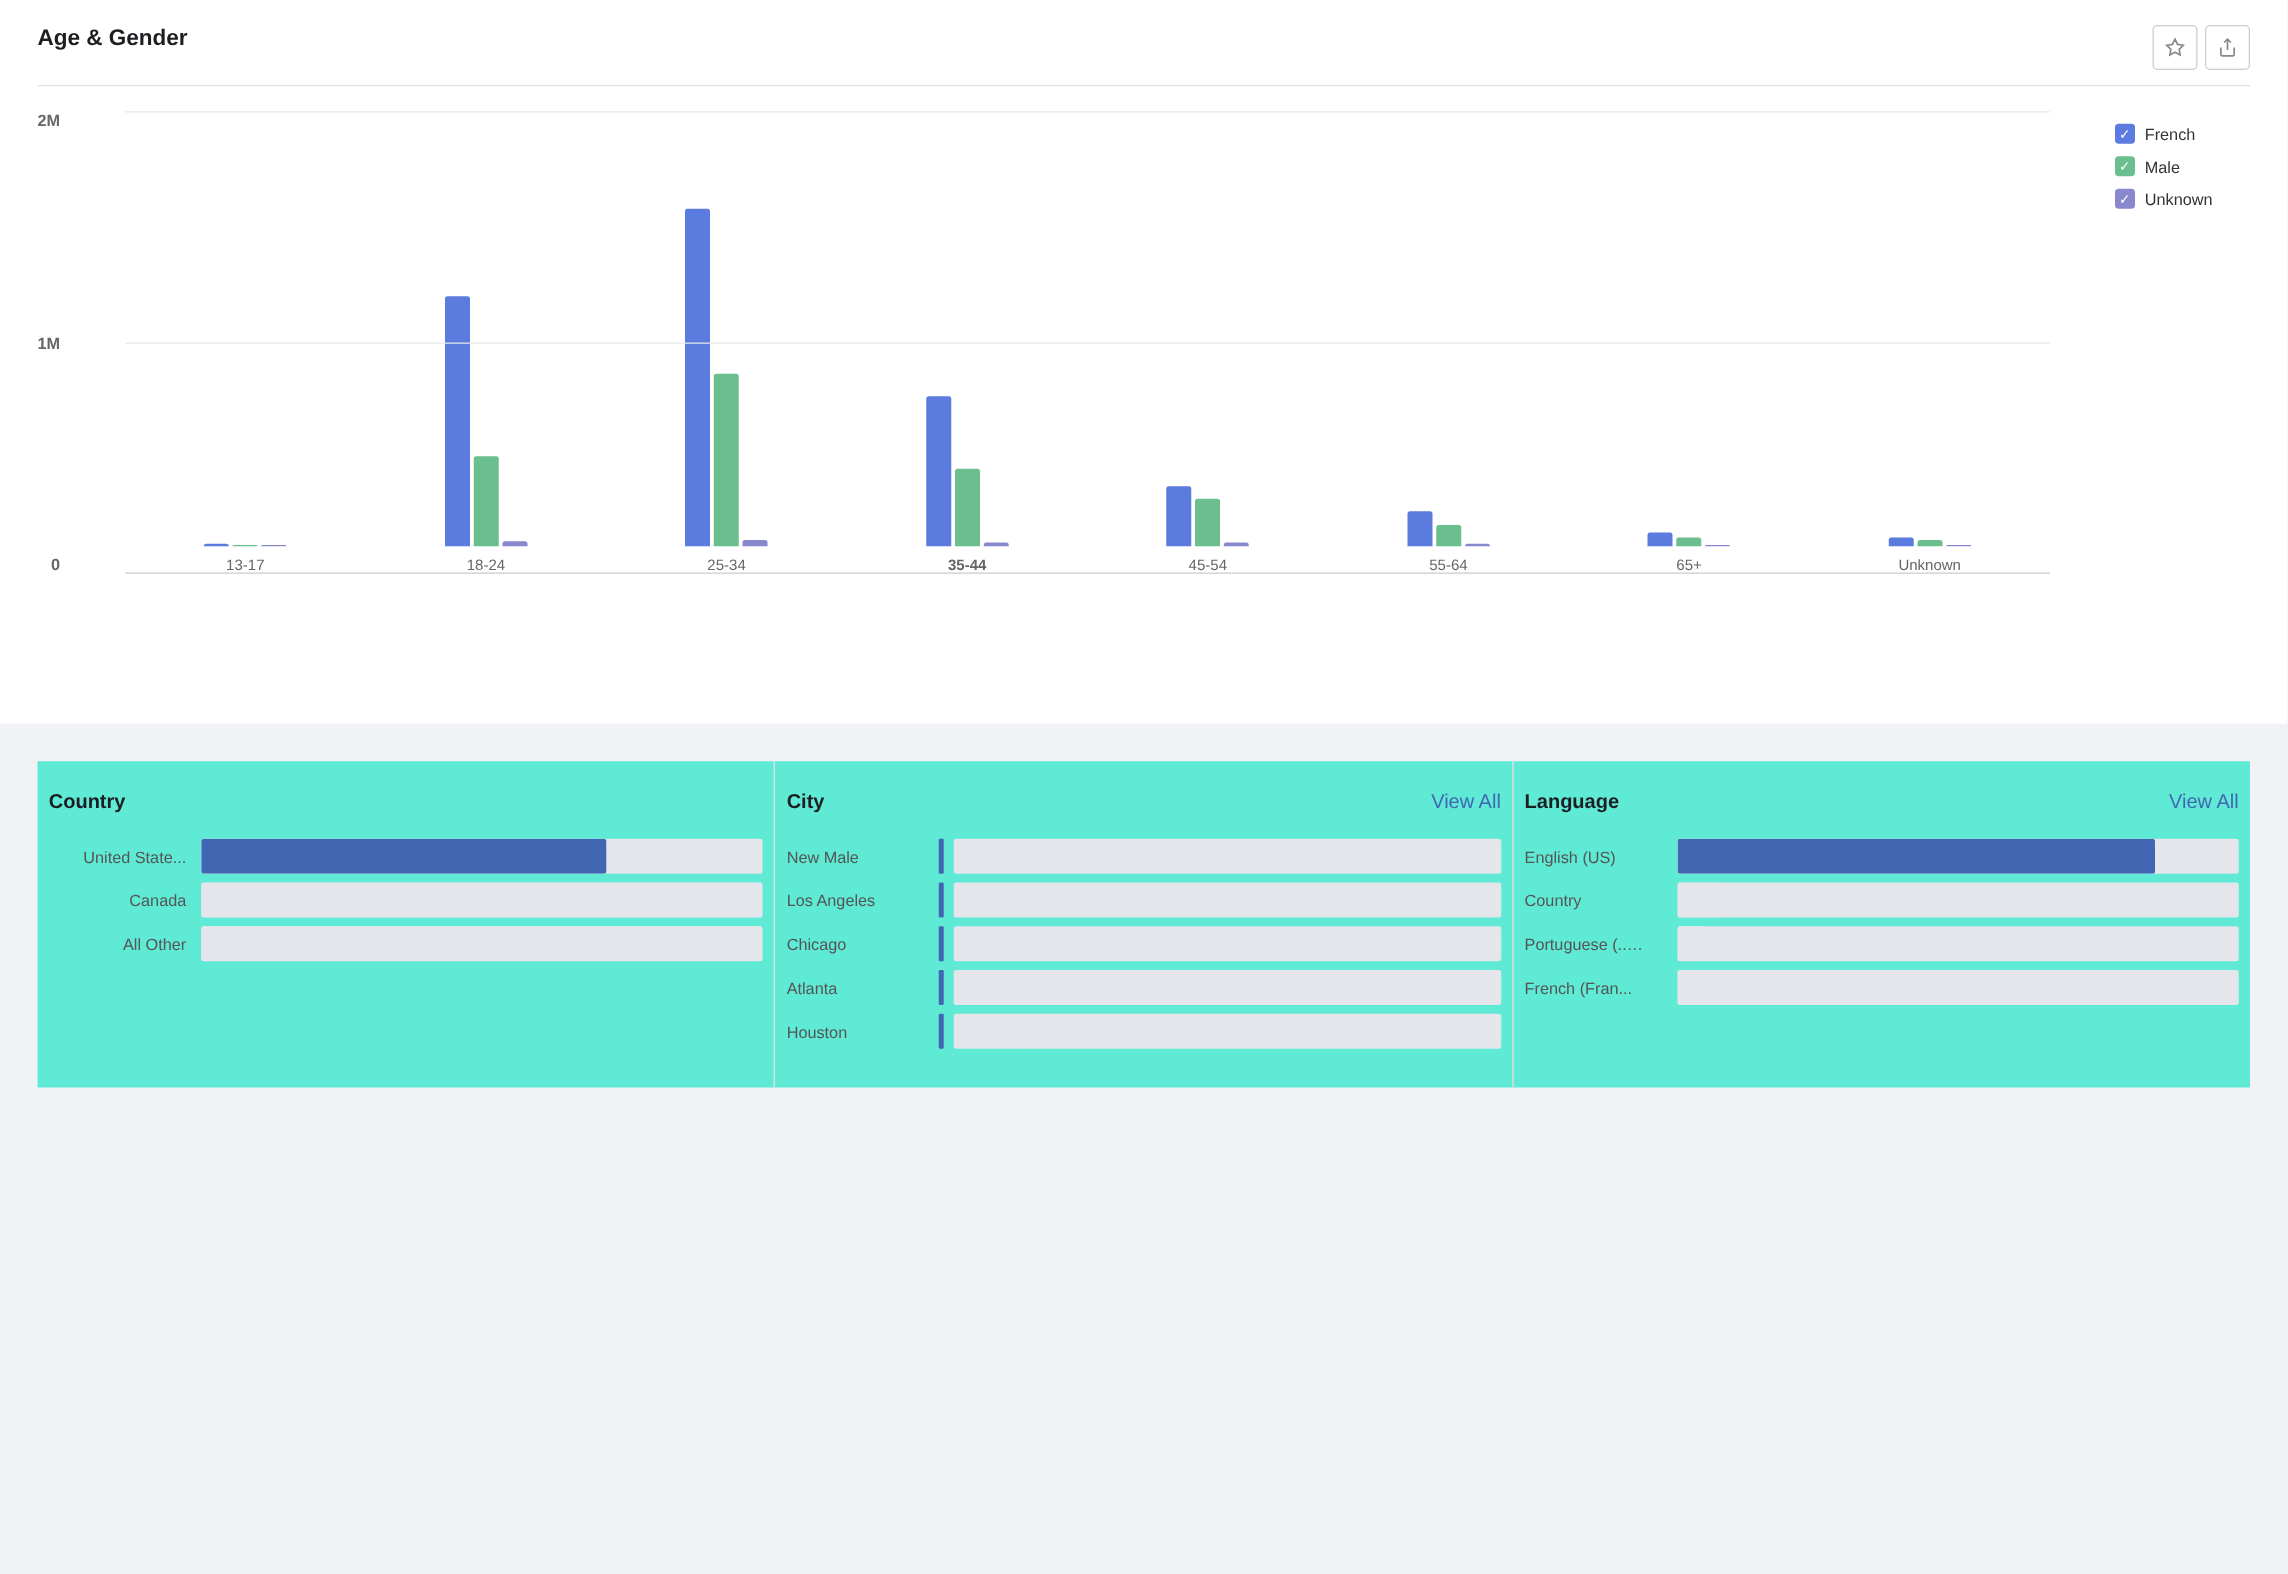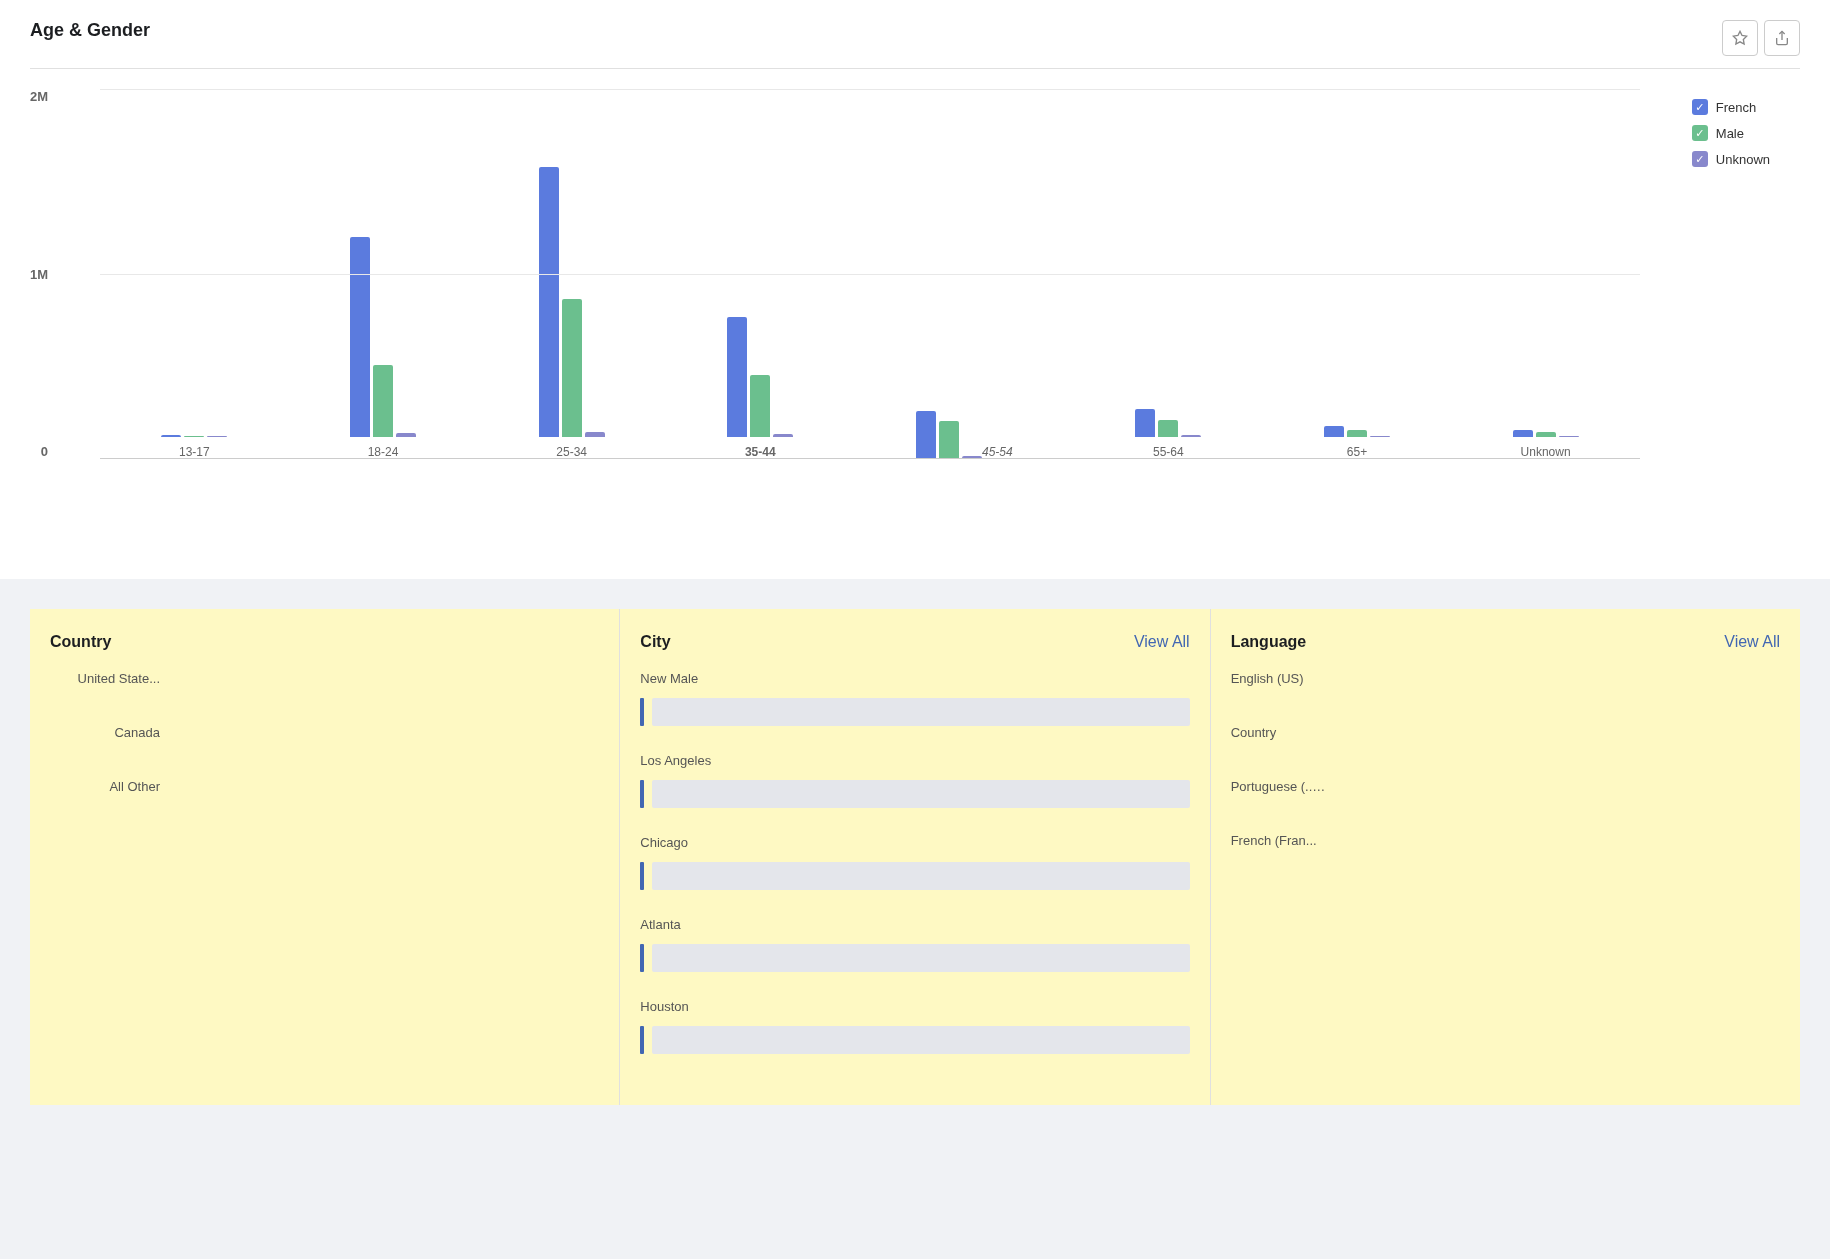--- a/index.html
+++ b/index.html
@@ -101,23 +101,23 @@
     }
 
     .bottom-section {
       background: #f0f2f5;
       padding: 30px;
       display: flex;
       gap: 0;
     }
 
     .panel {
-      background: #fef9c3;
+      background: #5eead4;
       flex: 1;
-      padding: 24px 20px;
+      padding: 24px 9px;
     }
 
     .panel + .panel {
       border-left: 1px solid #e0e0e0;
     }
 
     .panel-header {
       display: flex;
       justify-content: space-between;
       align-items: center;
@@ -132,23 +132,23 @@
 
     .view-all-link {
       font-size: 16px;
       color: #4267b2;
       cursor: pointer;
       text-decoration: none;
     }
 
     .data-row {
       display: flex;
-      margin-bottom: 27px;
+      align-items: center;
+      margin-bottom: 7px;
       gap: 12px;
-      flex-direction: column;
     }
 
     .row-label {
       font-size: 13px;
       color: #555;
       width: 110px;
       text-align: right;
       flex-shrink: 0;
     }
 
@@ -278,21 +278,21 @@
 
         <div style="display:flex; flex-direction:column; font-weight:bold;">
           <div style="display:flex; align-items:flex-end; gap:3px; height:340px;">
             <div class="bar bar-female" style="height:120px;"></div>
             <div class="bar bar-male" style="height:62px;"></div>
             <div class="bar bar-unknown" style="height:3px;"></div>
           </div>
           <span class="x-label">35-44</span>
         </div>
 
-        <div style="display:flex; flex-direction:row; align-items:flex-end;font-style:italic;">
+        <div style="display:flex; flex-direction:column; align-items:center;">
           <div style="display:flex; align-items:flex-end; gap:3px; height:340px;">
             <div class="bar bar-female" style="height:48px;"></div>
             <div class="bar bar-male" style="height:38px;"></div>
             <div class="bar bar-unknown" style="height:3px;"></div>
           </div>
           <span class="x-label">45-54</span>
         </div>
 
         <div style="display:flex; flex-direction:column; align-items:center;">
           <div style="display:flex; align-items:flex-end; gap:3px; height:340px;">

